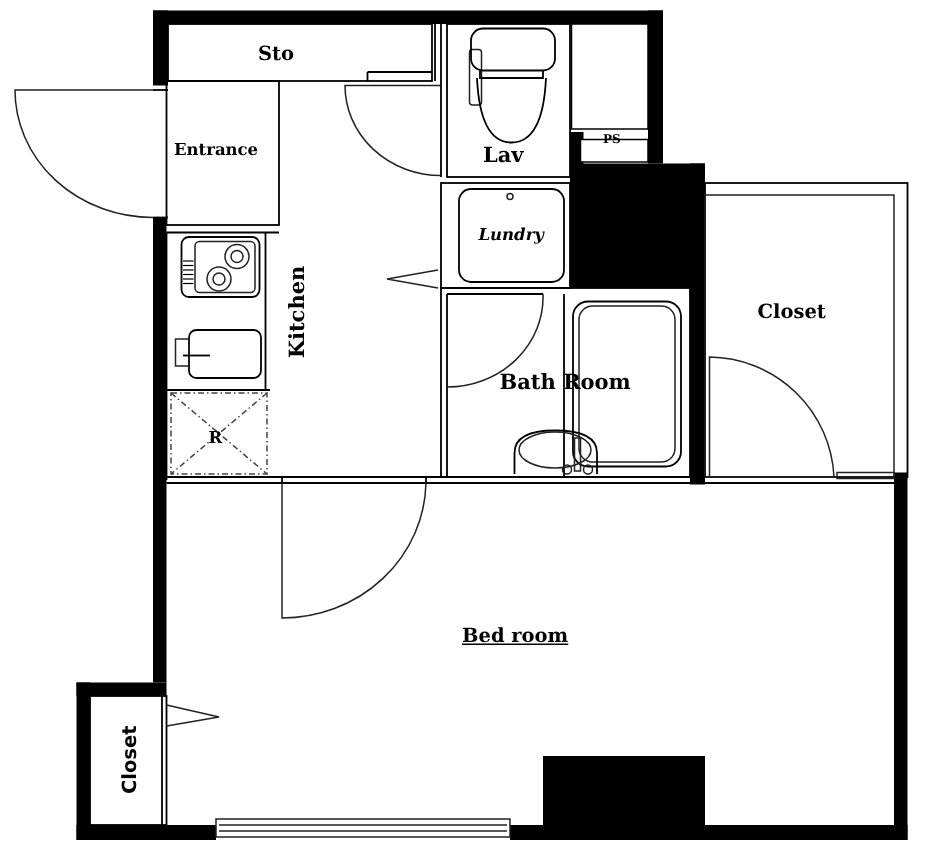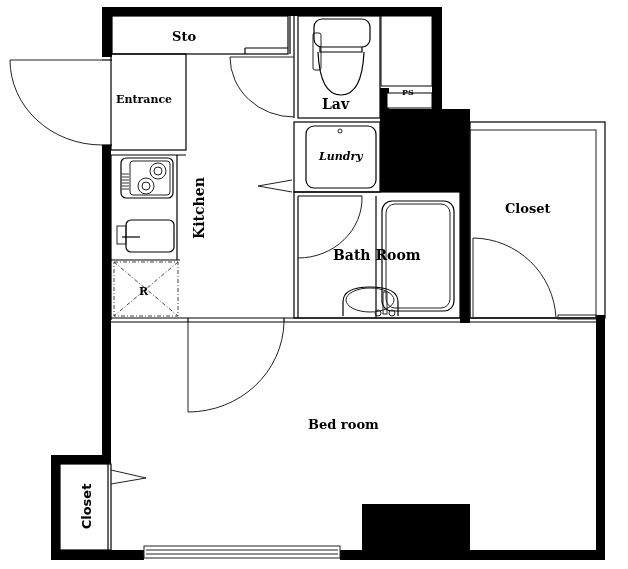--- a/index.html
+++ b/index.html
@@ -128,14 +128,14 @@
 
 <div class="lbl" style="left:172px;top:30px;text-align:center;">Sto</div>
 <div class="lbl sm" style="left:116px;top:94px;font-size:11px;">Entrance</div>
 <div class="lbl" style="left:322px;top:97px;font-size:14px;">Lav</div>
 <div class="lbl sm" style="left:402px;top:88px;font-size:8px;">PS</div>
 <div class="lbl sm" style="left:319px;top:151px;font-size:11px;font-style:italic;">Lundry</div>
 <div class="lbl vert" style="left:168px;top:201px;font-size:14px;">Kitchen</div>
 <div class="lbl sm" style="left:139px;top:286px;font-size:11px;">R</div>
 <div class="lbl sm" style="left:333px;top:248px;font-size:14px;">Bath Room</div>
 <div class="lbl" style="left:505px;top:202px;">Closet</div>
-<div class="lbl" style="left:308px;top:418px;">Bed room</div>
+<div class="lbl" style="left:308px;top:418px;text-decoration:underline;">Bed room</div>
 <div class="lbl vert" style="left:64px;top:500px;font-family:'DejaVu Sans',sans-serif;font-size:13px;">Closet</div>
 
 </body></html>

